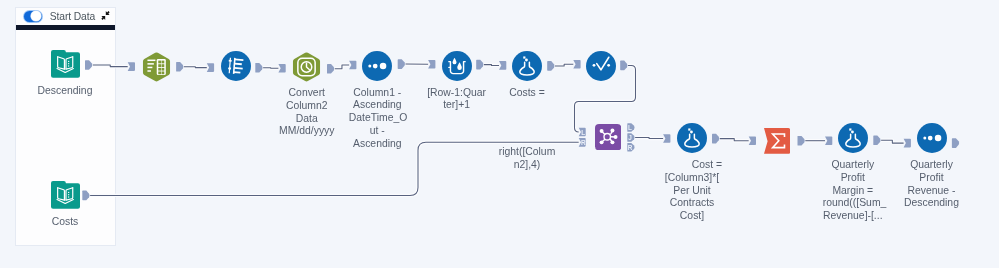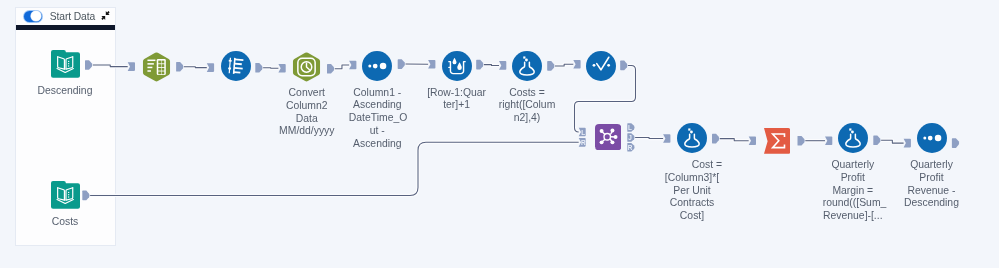--- a/index.html
+++ b/index.html
@@ -200,21 +200,21 @@
       </div>
       <div class="nodewrap">
         <div class="nodeglyph" style="left: 512px; top: 50.5px;"><svg width="30" height="30" viewBox="0 0 24 24">
             <circle cx="12" cy="12" r="12" fill="#0d69b2"></circle>
             <path d="M10.1 8.9 L10.1 11.9 C10.1 12.4 9.85 12.75 9.45 13.0 C7.55 14.15 6.25 15.5 6.25 16.85 C6.25 18.15 8.8 19.15 12 19.15 C15.2 19.15 17.75 18.15 17.75 16.85 C17.75 15.5 16.45 14.15 14.55 13.0 C14.15 12.75 13.9 12.4 13.9 11.9 L13.9 8.9" fill="none" stroke="#fff" stroke-width="1.2" stroke-linecap="round"></path>
             <circle cx="11.55" cy="7.15" r="1.15" fill="#fff"></circle>
             <rect x="9.0" y="4.35" width="1.75" height="1.75" fill="#fff"></rect>
           </svg></div>
         <div class="nlabel" style="width: 60px; left: 497px; top: 86.7px;">
           <div style="white-space: pre;">Costs =</div>
-          <div style="white-space: pre;">right([Colum</div>
+          <div style="white-space: pre; margin-top: 47px;">right([Colum</div>
           <div style="white-space: pre;">n2],4)</div>
         </div>
       </div>
       <div class="nodewrap">
         <div class="nodeglyph" style="left: 586px; top: 50.5px;"><svg width="30" height="30" viewBox="0 0 24 24">
             <circle cx="12" cy="12" r="12" fill="#0d69b2"></circle>
             <path d="M8.6 10.1 L11.95 15.05 L18.25 5.0" fill="none" stroke="#fff" stroke-width="1.25" stroke-linecap="round" stroke-linejoin="round"></path>
             <circle cx="6.4" cy="11.45" r="1.12" fill="#fff"></circle>
             <circle cx="18.1" cy="11.45" r="1.12" fill="#fff"></circle>
           </svg></div>

